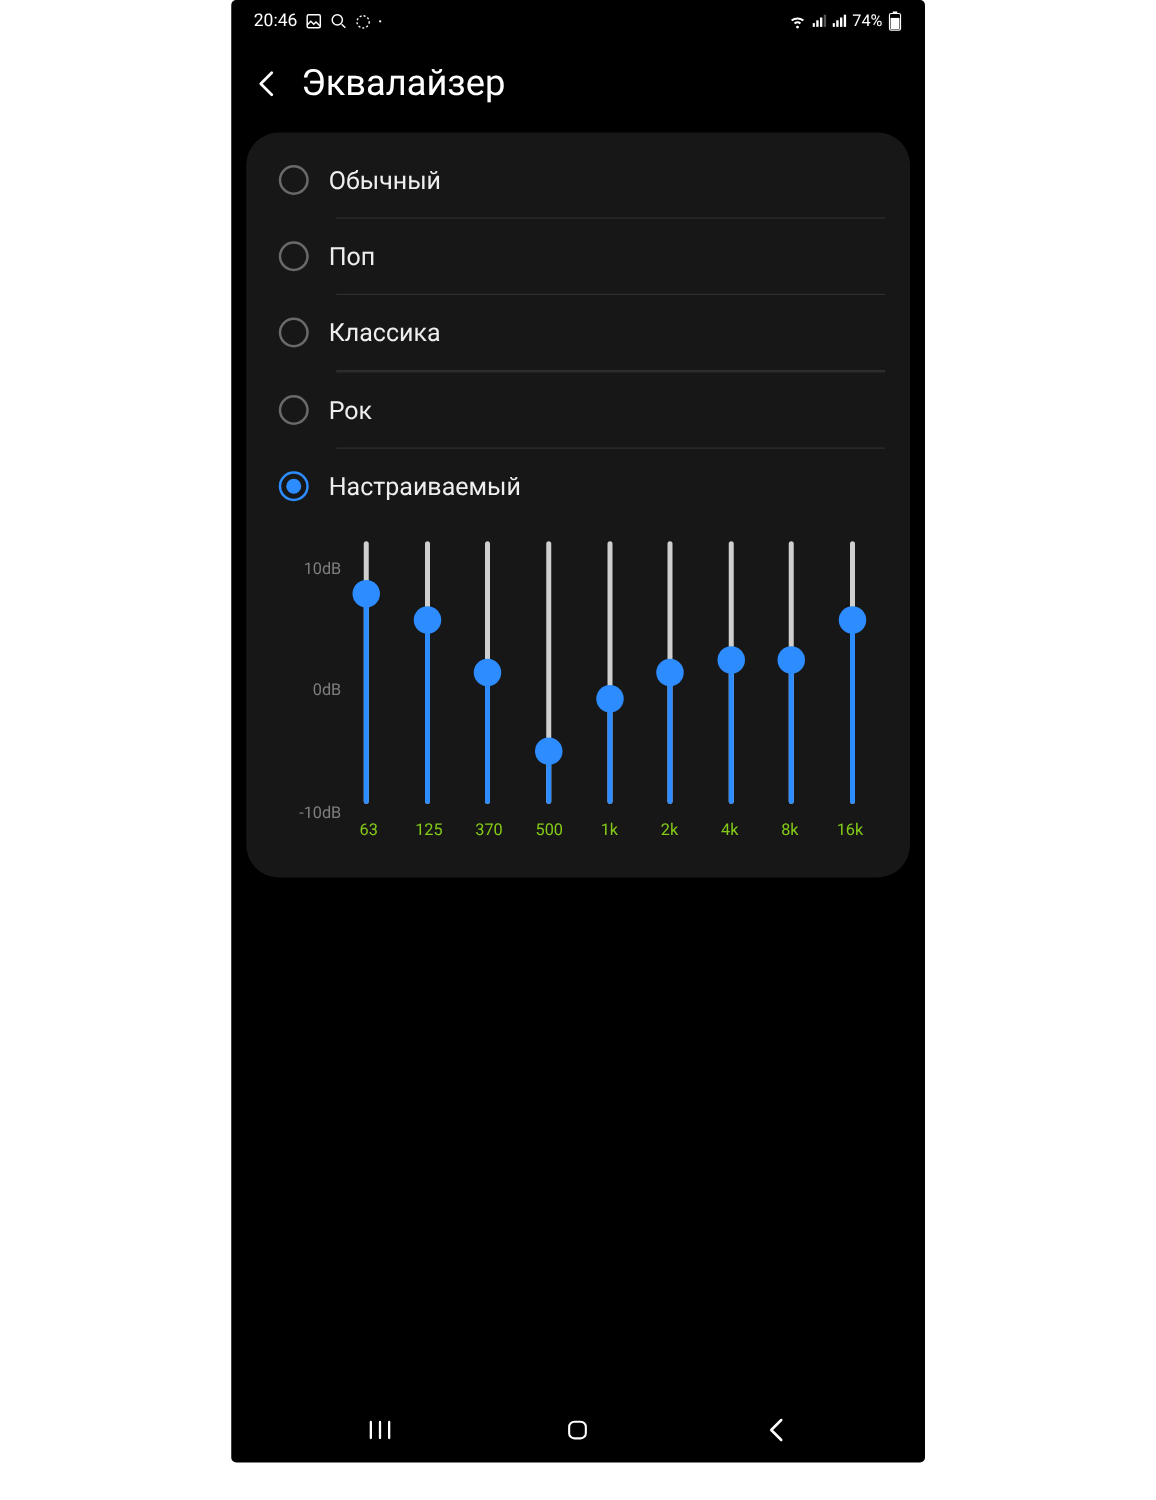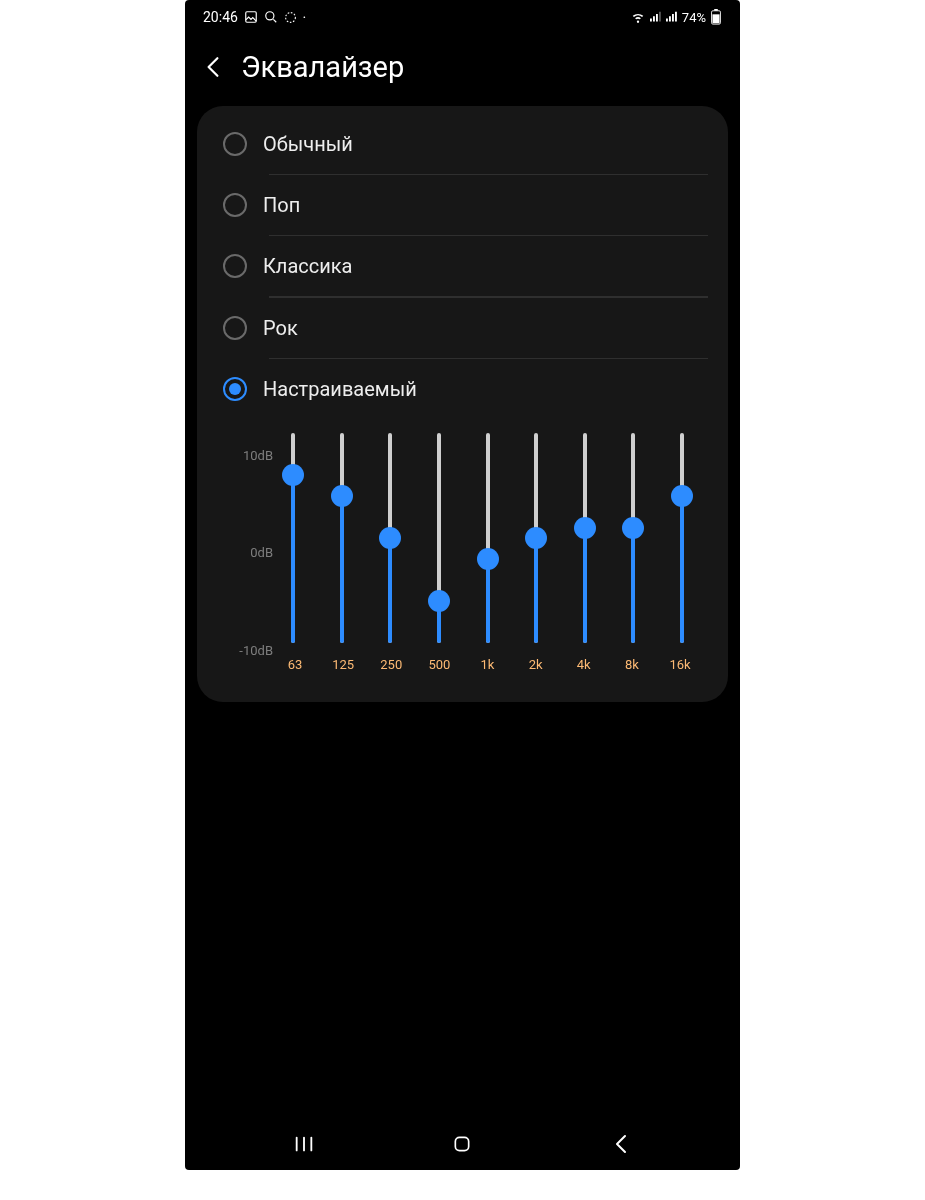--- a/index.html
+++ b/index.html
@@ -153,21 +153,21 @@
     height: 22px;
     border-radius: 50%;
     background: #2d8cff;
     left: 50%;
     transform: translate(-50%, -50%);
   }
   .x-axis {
     display: flex;
     justify-content: space-between;
     padding: 14px 4px 0 4px;
-    color: #fdba74;
+    color: #84cc16;
     font-size: 13px;
   }
   .x-axis span { width: 24px; text-align: center; }
   .nav-bar {
     margin-top: auto;
     height: 48px;
     display: flex;
     align-items: center;
     justify-content: space-around;
     padding: 0 40px 4px 40px;
@@ -328,21 +328,21 @@
             </div>
             <div class="slider">
               <div class="track-back"></div>
               <div class="track-fill" style="height: 70%;"></div>
               <div class="thumb" style="top: 30%;"></div>
             </div>
           </div>
         <div class="x-axis" id="x-axis">
             <span>63</span>
             <span>125</span>
-            <span>250</span>
+            <span>370</span>
             <span>500</span>
             <span>1k</span>
             <span>2k</span>
             <span>4k</span>
             <span>8k</span>
             <span>16k</span>
           </div>
       </div>
     </div>
   </div>

